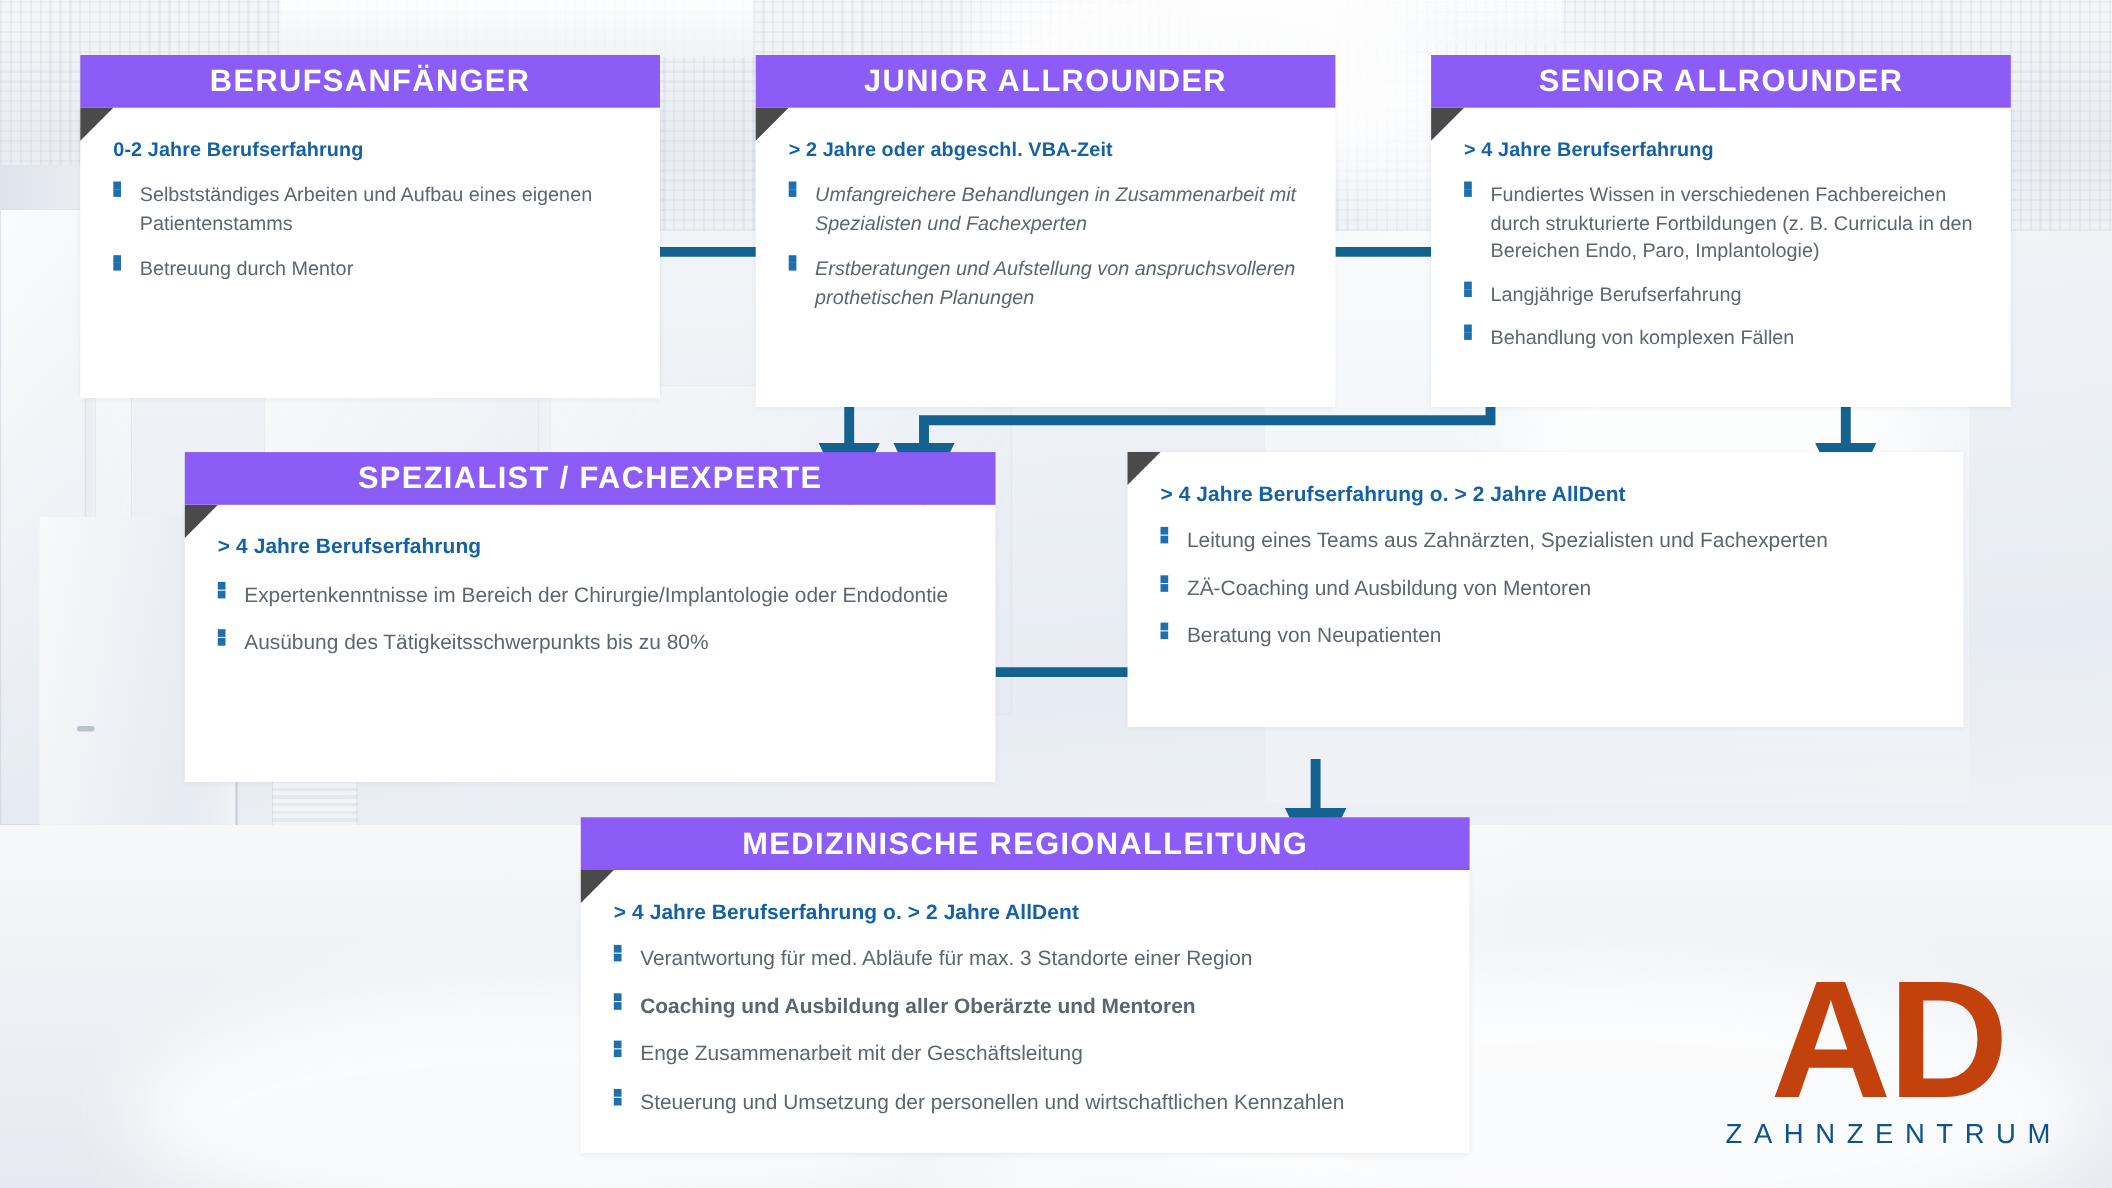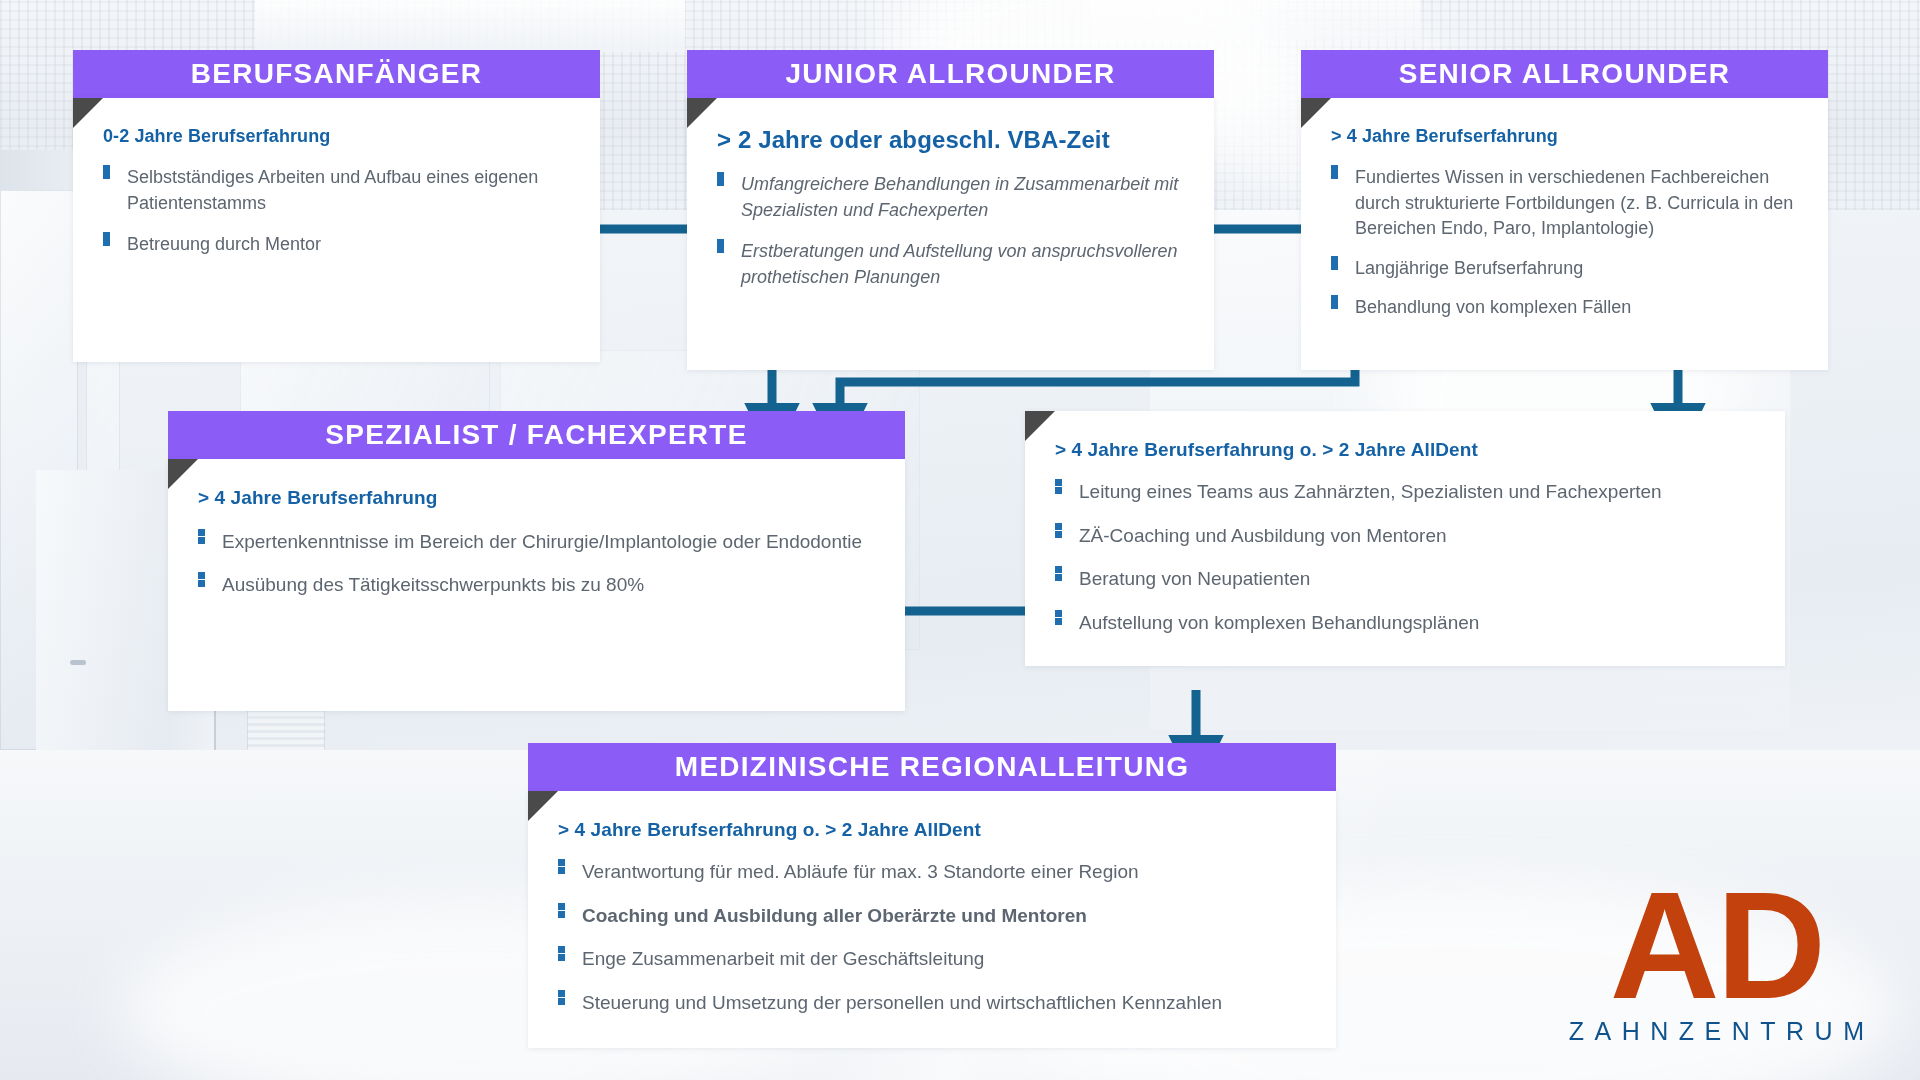--- a/index.html
+++ b/index.html
@@ -160,21 +160,21 @@
             <span style="position:absolute;left:0;top:7px;width:7px;height:7px;background:#1f6fb0;"></span>
           </li>
       </ul>
     </div>
   </div>
 
   <div class="card" style="left:687px;top:50px;width:527px;">
     <div class="card-head" style="height:48px;font-size:28px;">JUNIOR ALLROUNDER</div>
     <div class="card-body" style="padding:24px 30px 34px 30px;min-height:214px;">
       <div class="fold"></div>
-      <div class="req" style="font-size:24px;margin:4px 0 18px 0;">&gt; 2 Jahre oder abgeschl. VBA-Zeit</div>
+      <div class="req" style="font-size:18px;margin:4px 0 18px 0;">&gt; 2 Jahre oder abgeschl. VBA-Zeit</div>
       <ul class="bullets" style="font-size:18px;line-height:1.42;font-style:italic;">
         <li style="padding-left:24px;margin-bottom:16px;">
             <span style="display:block">Umfangreichere Behandlungen in Zusammenarbeit mit Spezialisten und Fachexperten</span>
             <span style="position:absolute;left:0;top:7px;width:7px;height:7px;background:#1f6fb0;"></span>
           </li>
         <li style="padding-left:24px;">
             <span style="display:block">Erstberatungen und Aufstellung von anspruchsvolleren prothetischen Planungen</span>
             <span style="position:absolute;left:0;top:7px;width:7px;height:7px;background:#1f6fb0;"></span>
           </li>
       </ul>
@@ -231,24 +231,20 @@
             <span style="position:absolute;left:0;top:8px;width:7px;height:7px;background:#1f6fb0;"></span>
           </li>
         <li style="padding-left:24px;margin-bottom:17px;">
             <span style="display:block">ZÄ-Coaching und Ausbildung von Mentoren</span>
             <span style="position:absolute;left:0;top:8px;width:7px;height:7px;background:#1f6fb0;"></span>
           </li>
         <li style="padding-left:24px;margin-bottom:17px;">
             <span style="display:block">Beratung von Neupatienten</span>
             <span style="position:absolute;left:0;top:8px;width:7px;height:7px;background:#1f6fb0;"></span>
           </li>
-        <li style="padding-left:24px;">
-            <span style="display:block">Aufstellung von komplexen Behandlungsplänen</span>
-            <span style="position:absolute;left:0;top:8px;width:7px;height:7px;background:#1f6fb0;"></span>
-          </li>
       </ul>
     </div>
   </div>
 
   <div class="card" style="left:528px;top:743px;width:808px;">
     <div class="card-head" style="height:48px;font-size:28px;">MEDIZINISCHE REGIONALLEITUNG</div>
     <div class="card-body" style="padding:24px 30px 32px 30px;min-height:200px;">
       <div class="fold"></div>
       <div class="req" style="font-size:19px;margin:4px 0 18px 0;">&gt; 4 Jahre Berufserfahrung o. &gt; 2 Jahre AllDent</div>
       <ul class="bullets" style="font-size:19px;line-height:1.4;">

